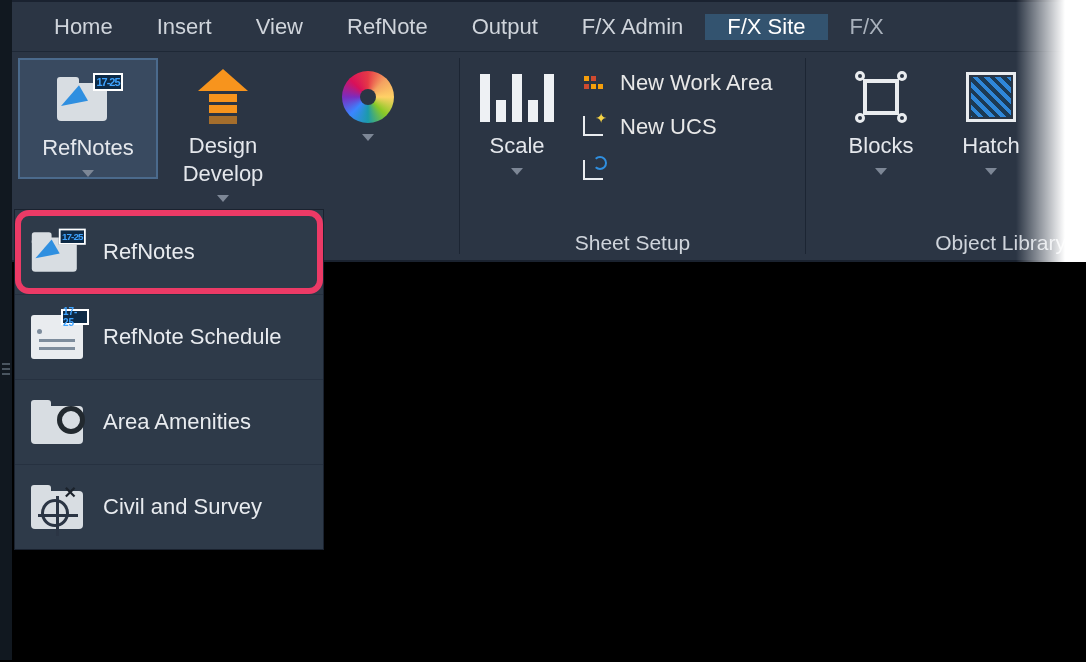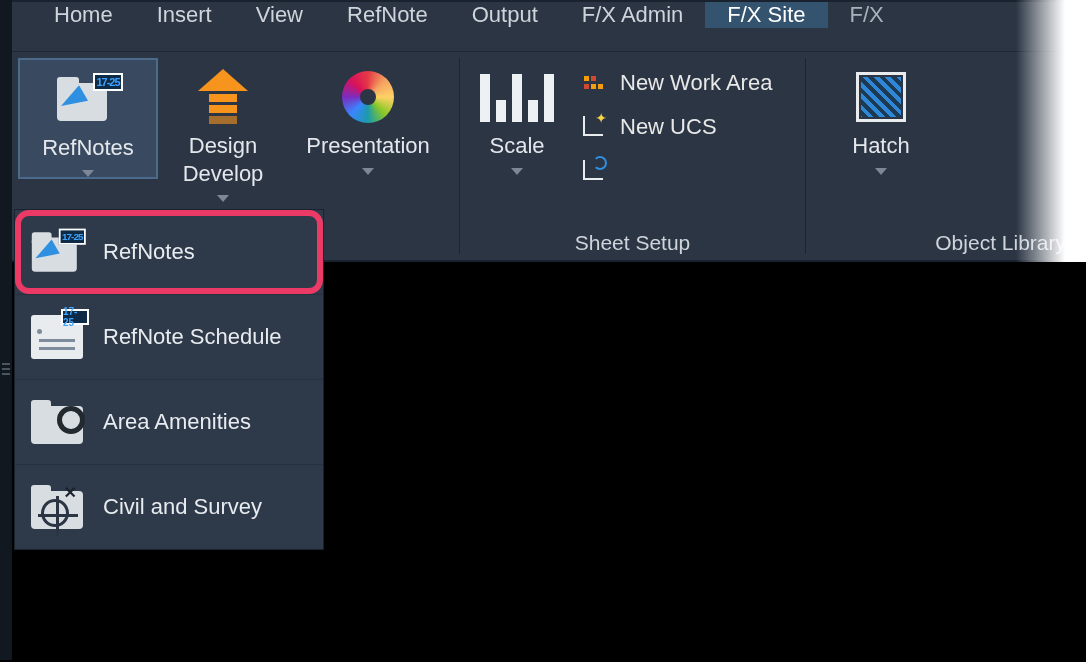--- a/index.html
+++ b/index.html
@@ -8,21 +8,21 @@
     height: 662px;
     background: #000;
     font-family: "Segoe UI", Arial, sans-serif;
     color: #e8e8e8;
     font-size: 22px;
     overflow: hidden;
     position: relative;
   }
   .tabbar {
     display: flex;
-    align-items: flex-start;
+    align-items: center;
     height: 52px;
     background: #2b3544;
     border-top: 2px solid #1a2230;
     padding-left: 20px;
     position: relative;
     border-bottom: 1px solid #1e2836;
     margin-left: 12px;
   }
   .tab {
     padding: 0 22px;
@@ -272,21 +272,20 @@
           </div>
         </div>
         <span class="lbl" style="white-space:pre-line;">Design
 Develop</span>
         <span class="dd-caret"></span>
       </div>
       <div class="bigbtn" style="min-width:160px;">
         <div class="ico-wrap">
           <div class="ico-wheel"></div>
         </div>
-        <span class="lbl">Presentation</span>
         <span class="dd-caret"></span>
       </div>
     </div>
     <div class="panel-title"></div>
   </div>
 
   <div class="sep"></div>
 
   <div class="panel" style="width:345px;">
     <div class="panel-body">
@@ -343,20 +342,32 @@
     </div>
     <div class="panel-title">Sheet Setup</div>
   </div>
 
   <div class="sep"></div>
 
   <div class="panel" style="flex:1;min-width:270px;">
     <div class="panel-body" style="padding-left:20px;">
       <div class="bigbtn" style="min-width:110px;">
         <div class="ico-wrap">
+          <div class="ico-blocks">
+            <div class="c c1"></div>
+              <div class="c c2"></div>
+              <div class="c c3"></div>
+              <div class="c c4"></div>
+          </div>
+        </div>
+        <span class="lbl">Blocks</span>
+        <span class="dd-caret"></span>
+      </div>
+      <div class="bigbtn" style="min-width:110px;">
+        <div class="ico-wrap">
           <div class="ico-hatch"></div>
         </div>
         <span class="lbl">Hatch</span>
         <span class="dd-caret"></span>
       </div>
     </div>
     <div class="panel-title" style="justify-content:flex-end;padding-right:20px;">Object Library</div>
   </div>
 
 </div>

